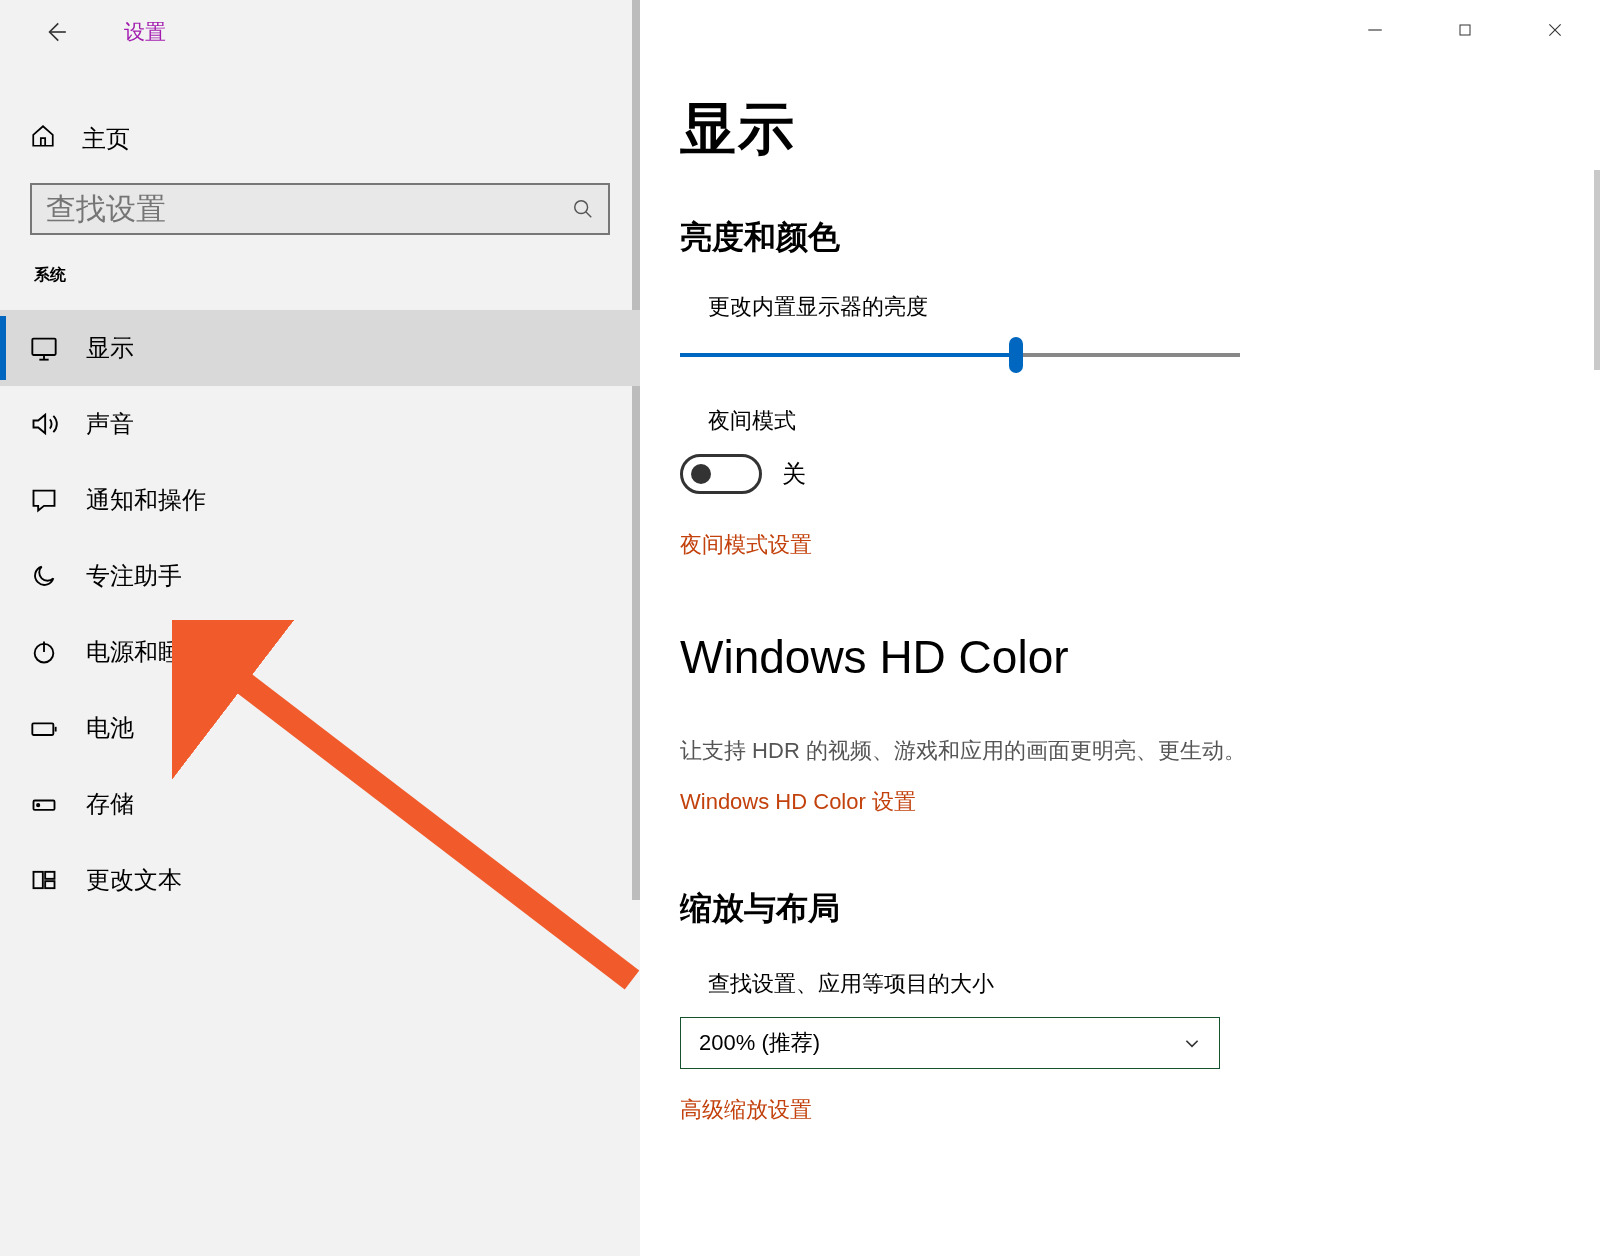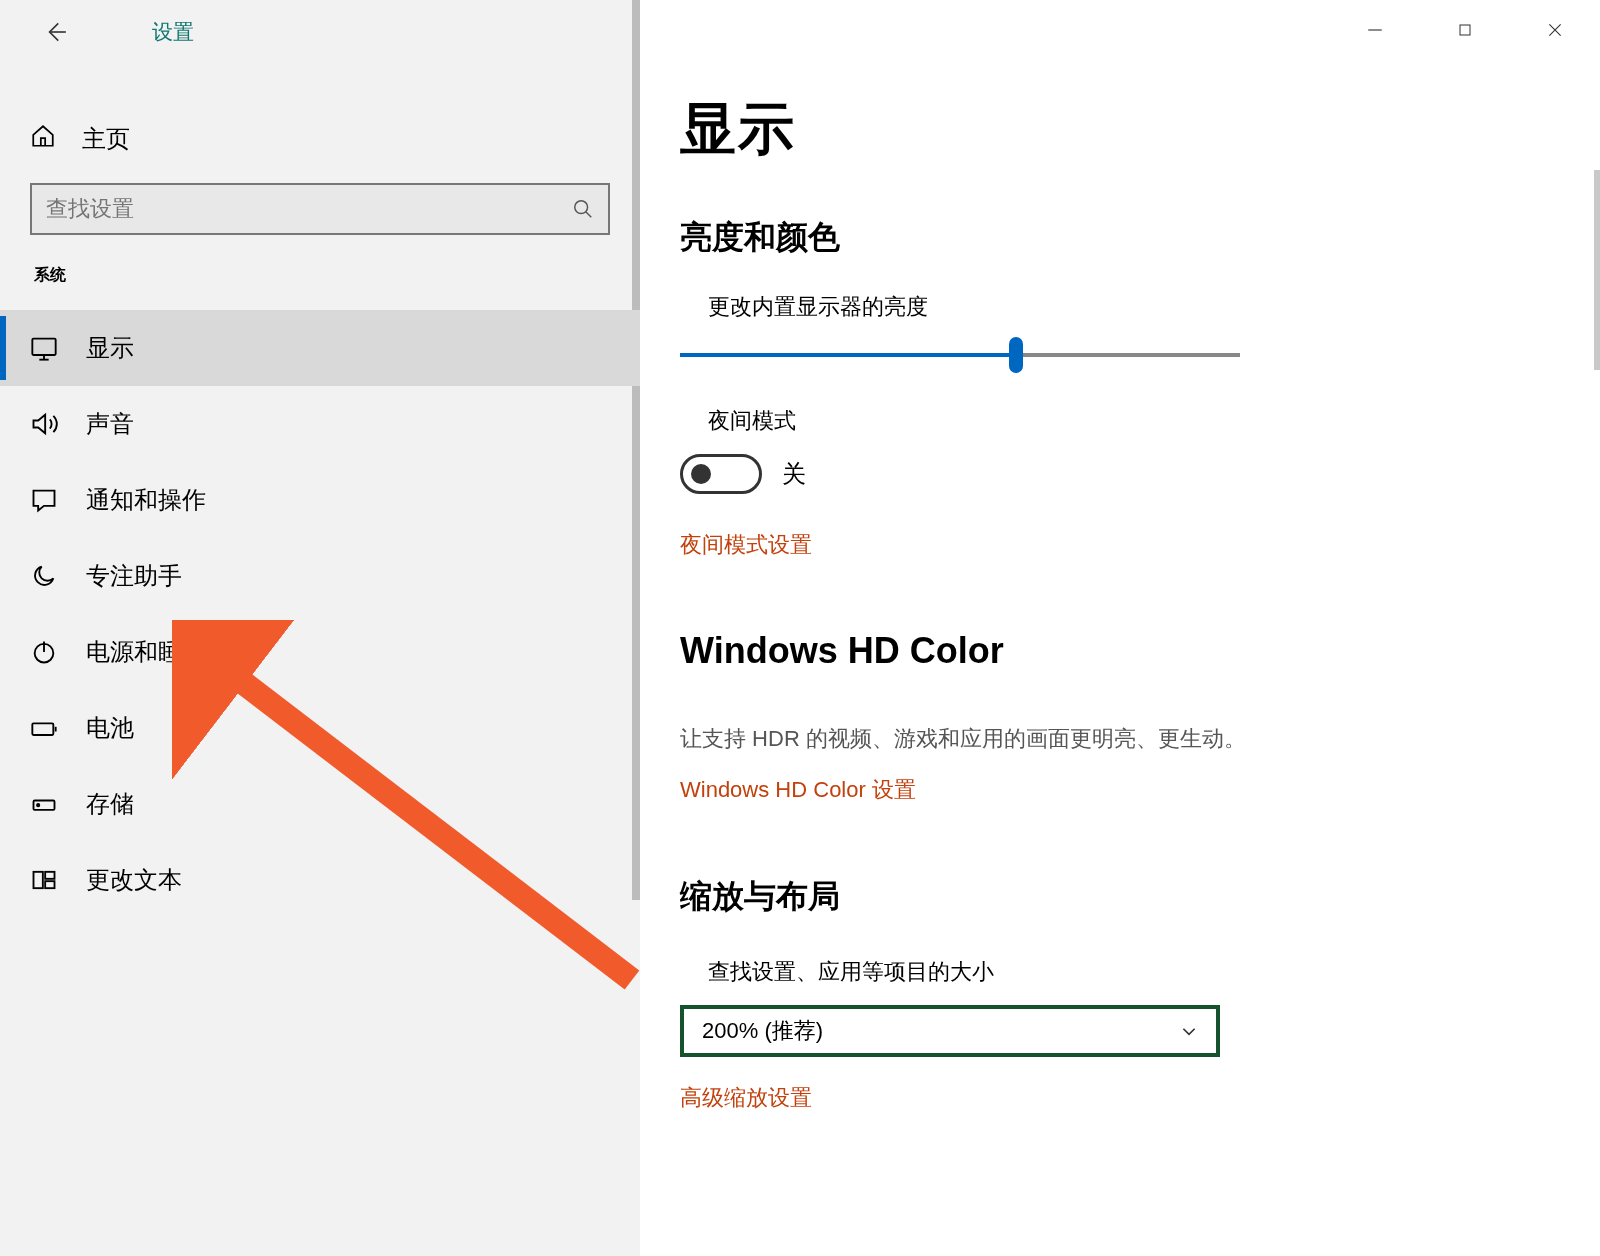--- a/index.html
+++ b/index.html
@@ -35,23 +35,23 @@
   .back-btn {
     width: 50px;
     height: 50px;
     display: flex;
     align-items: center;
     justify-content: center;
     color: #333;
   }
   .app-title {
     font-size: 21px;
-    margin-left: 72px;
+    margin-left: 44px;
     font-weight: 400;
-    color: #0f766e;
+    color: #a21caf;
   }
   .home-row {
     display: flex;
     padding: 20px 30px 20px 30px;
     gap: 26px;
     margin-top: 40px;
   }
   .home-row .icon { width: 26px; height: 26px; }
   .home-row .label { font-size: 24px; }
   .search-wrap {
@@ -62,21 +62,21 @@
     border: 2px solid #777;
     background: #e8e8e8;
     height: 52px;
     display: flex;
     align-items: center;
     padding: 0 14px;
   }
   .search-box input {
     border: none;
     background: transparent;
-    font-size: 22px;
+    font-size: 30px;
     width: 100%;
     color: #be185d;
     outline: none;
   }
   .search-box .search-icon {
     width: 22px; height: 22px;
     margin-left: 8px;
     color: #555;
   }
   .section-title {
@@ -214,21 +214,21 @@
   }
   .desc-text {
     color: #555;
     font-size: 22px;
     margin-bottom: 20px;
     line-height: 1.5;
   }
   .dropdown {
     width: 540px;
     height: 52px;
-    border: 4px solid #14532d;
+    border: 1px solid #14532d;
     display: flex;
     align-items: center;
     justify-content: space-between;
     padding: 0 18px;
     font-size: 22px;
     margin-bottom: 26px;
   }
   .chev { width: 18px; height: 18px; }
   .block-gap { margin-top: 70px; }
   .content-scroll {
@@ -413,21 +413,21 @@
     <div class="field-label">夜间模式</div>
     <div class="toggle-row">
       <div class="toggle">
         <div class="toggle-knob"></div>
       </div>
       <div class="toggle-state">关</div>
     </div>
     <a class="link">夜间模式设置</a>
 
     <div class="block-gap"></div>
-    <h2 class="section-h" style="font-weight:700;font-size:36px;">Windows HD Color</h2>
+    <h2 class="section-h" style="font-weight:400;font-size:46px;">Windows HD Color</h2>
     <div style="height:18px"></div>
     <div class="desc-text">让支持 HDR 的视频、游戏和应用的画面更明亮、更生动。</div>
     <a class="link">Windows HD Color 设置</a>
 
     <div class="block-gap"></div>
     <h2 class="section-h">缩放与布局</h2>
     <div style="height:6px"></div>
     <div class="field-label">查找设置、应用等项目的大小</div>
     <div class="dropdown">
       <span>200% (推荐)</span>

